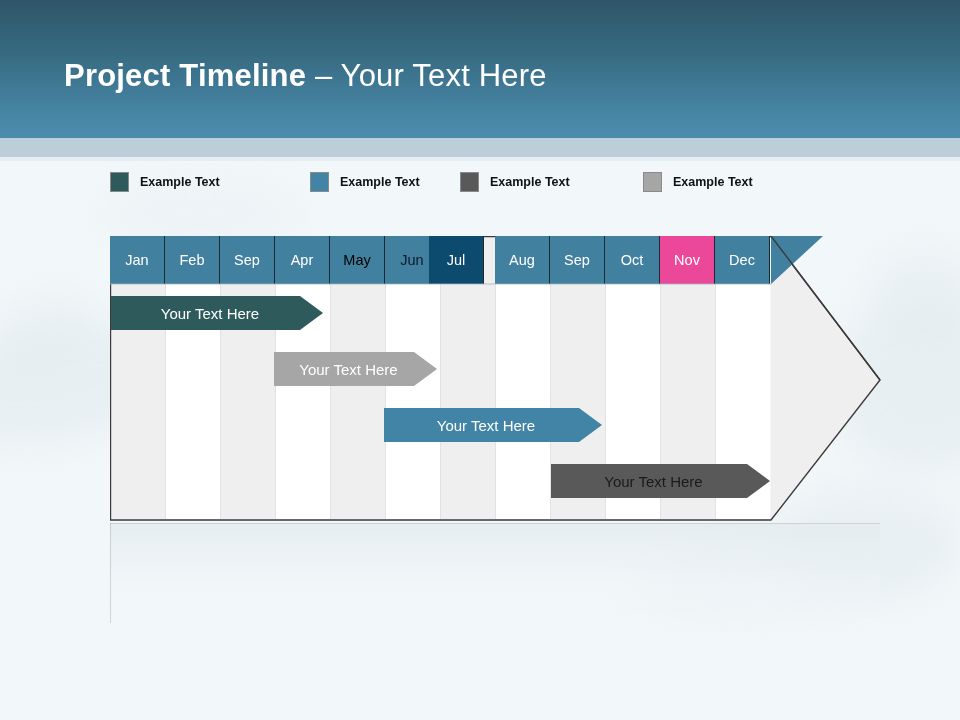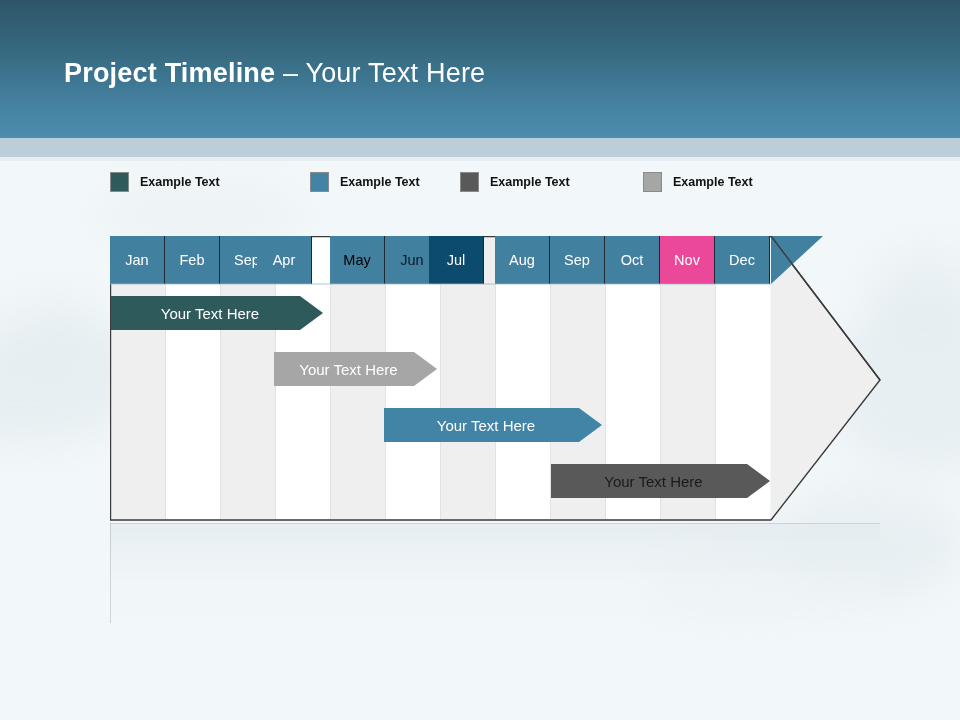--- a/index.html
+++ b/index.html
@@ -55,21 +55,21 @@
   }
   .header-underband2 {
     position: absolute;
     left: 0; top: 157px;
     width: 960px; height: 4px;
     background: #e6eef3;
   }
   .title {
     position: absolute;
     left: 64px; top: 58px;
-    font-size: 27px;
+    font-size: 31px;
     color: #ffffff;
     white-space: nowrap;
     letter-spacing: .2px;
   }
   .title .t-bold { font-weight: bold; }
   .title .t-light { font-weight: 300; }
 
   
   .legend {
     position: absolute;
@@ -247,21 +247,21 @@
       <polygon points="661,1 770,144 661,284" fill="#efefef" stroke="none"></polygon>
       <polygon points="0.5,0.5 661,0.5 770,144 661,284 0.5,284" fill="none" stroke="#3a3a3a" stroke-width="1.4"></polygon>
       <polygon points="661,1 770,144 661,47 661,1" fill="none" stroke="none"></polygon>
       <rect x="661" y="1" width="0" height="0" fill="none"></rect>
     </svg>
 
     <div id="head-root">
         <div class="col-head" style="left: 0px; background: rgb(66, 128, 159); color: rgb(255, 255, 255);">Jan</div>
         <div class="col-head" style="left: 55px; background: rgb(66, 128, 159); color: rgb(255, 255, 255); text-align: right;">Feb</div>
         <div class="col-head" style="left: 110px; background: rgb(66, 128, 159); color: rgb(255, 255, 255);">Sep</div>
-        <div class="col-head" style="left: 147px; background: rgb(66, 128, 159); color: rgb(255, 255, 255);">Apr</div>
+        <div class="col-head" style="left: 165px; background: rgb(66, 128, 159); color: rgb(255, 255, 255);">Apr</div>
         <div class="col-head" style="left: 220px; background: rgb(66, 128, 159); color: #000000;">May</div>
         <div class="col-head" style="left: 275px; background: rgb(66, 128, 159); color: #0f172a;">Jun</div>
         <div class="col-head" style="left: 319px; background: #0c4a6e; color: rgb(255, 255, 255);">Jul</div>
         <div class="col-head" style="left: 385px; background: rgb(66, 128, 159); color: rgb(255, 255, 255);">Aug</div>
         <div class="col-head" style="left: 440px; background: rgb(66, 128, 159); color: rgb(255, 255, 255);">Sep</div>
         <div class="col-head" style="left: 495px; background: rgb(66, 128, 159); color: rgb(255, 255, 255);">Oct</div>
         <div class="col-head" style="left: 550px; background: #ec4899; color: rgb(255, 255, 255);">Nov</div>
         <div class="col-head" style="left: 605px; background: rgb(66, 128, 159); color: rgb(255, 255, 255);">Dec</div>
       </div>
 

